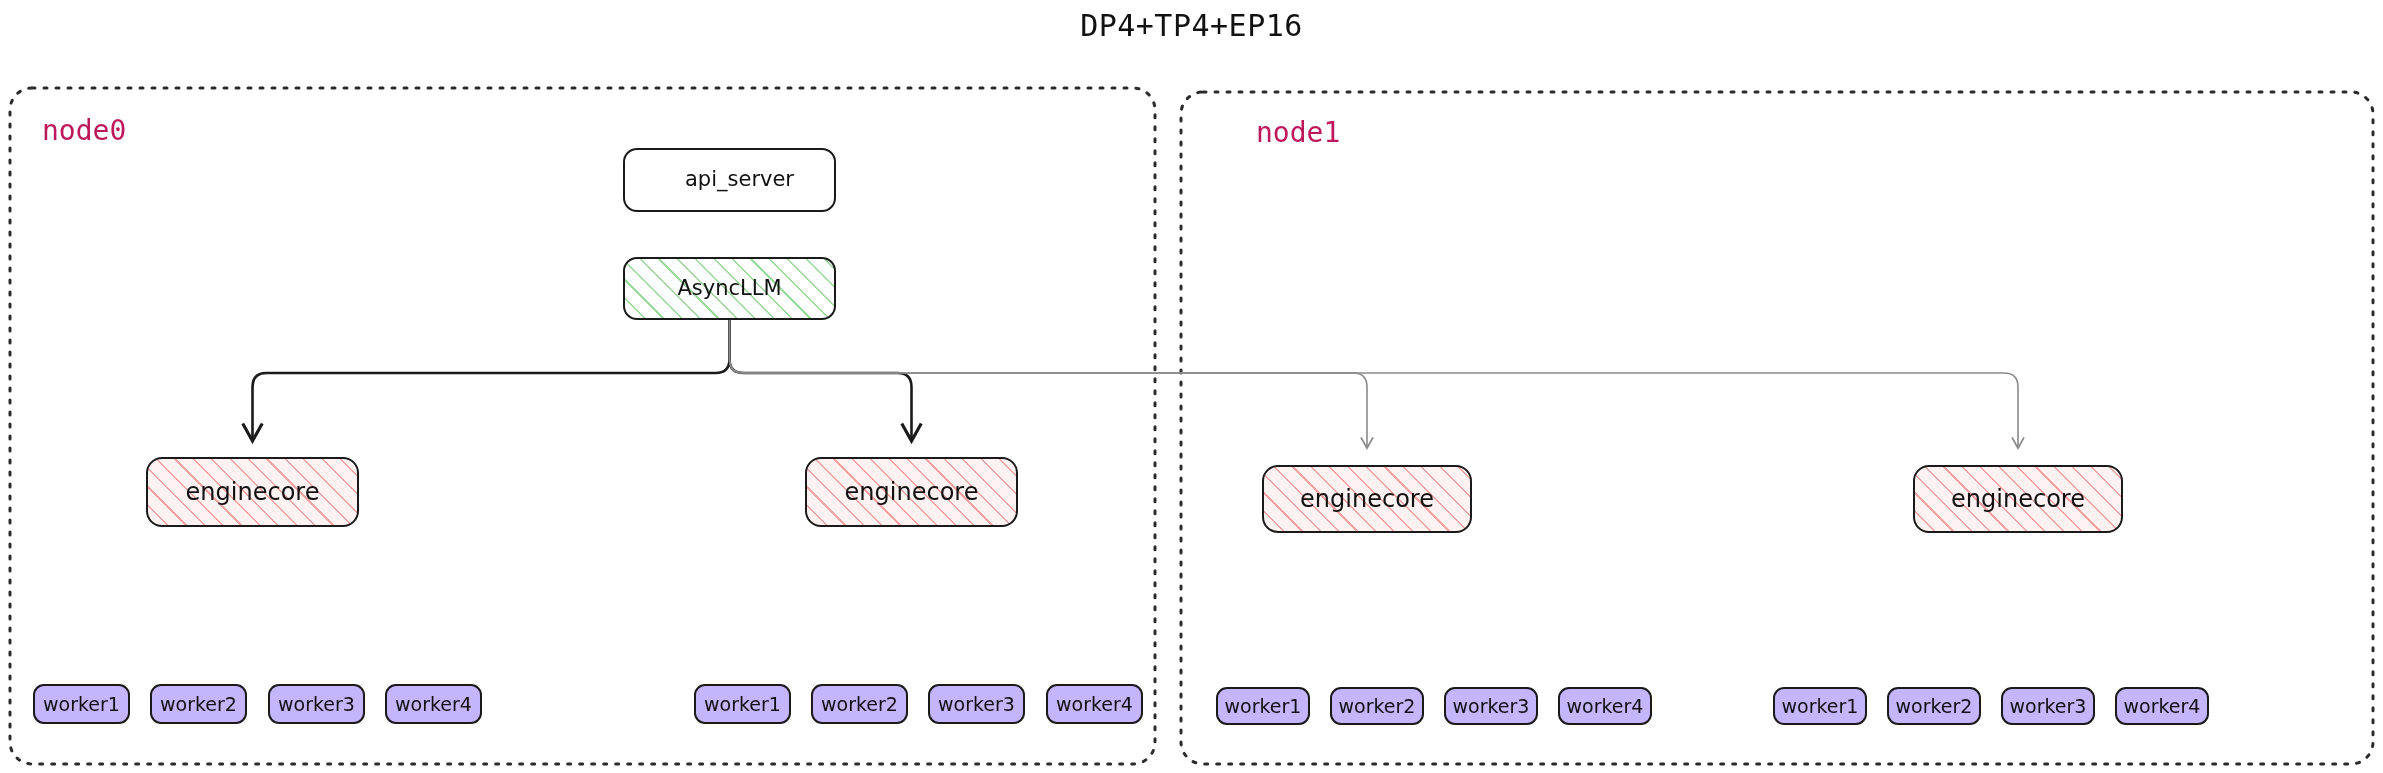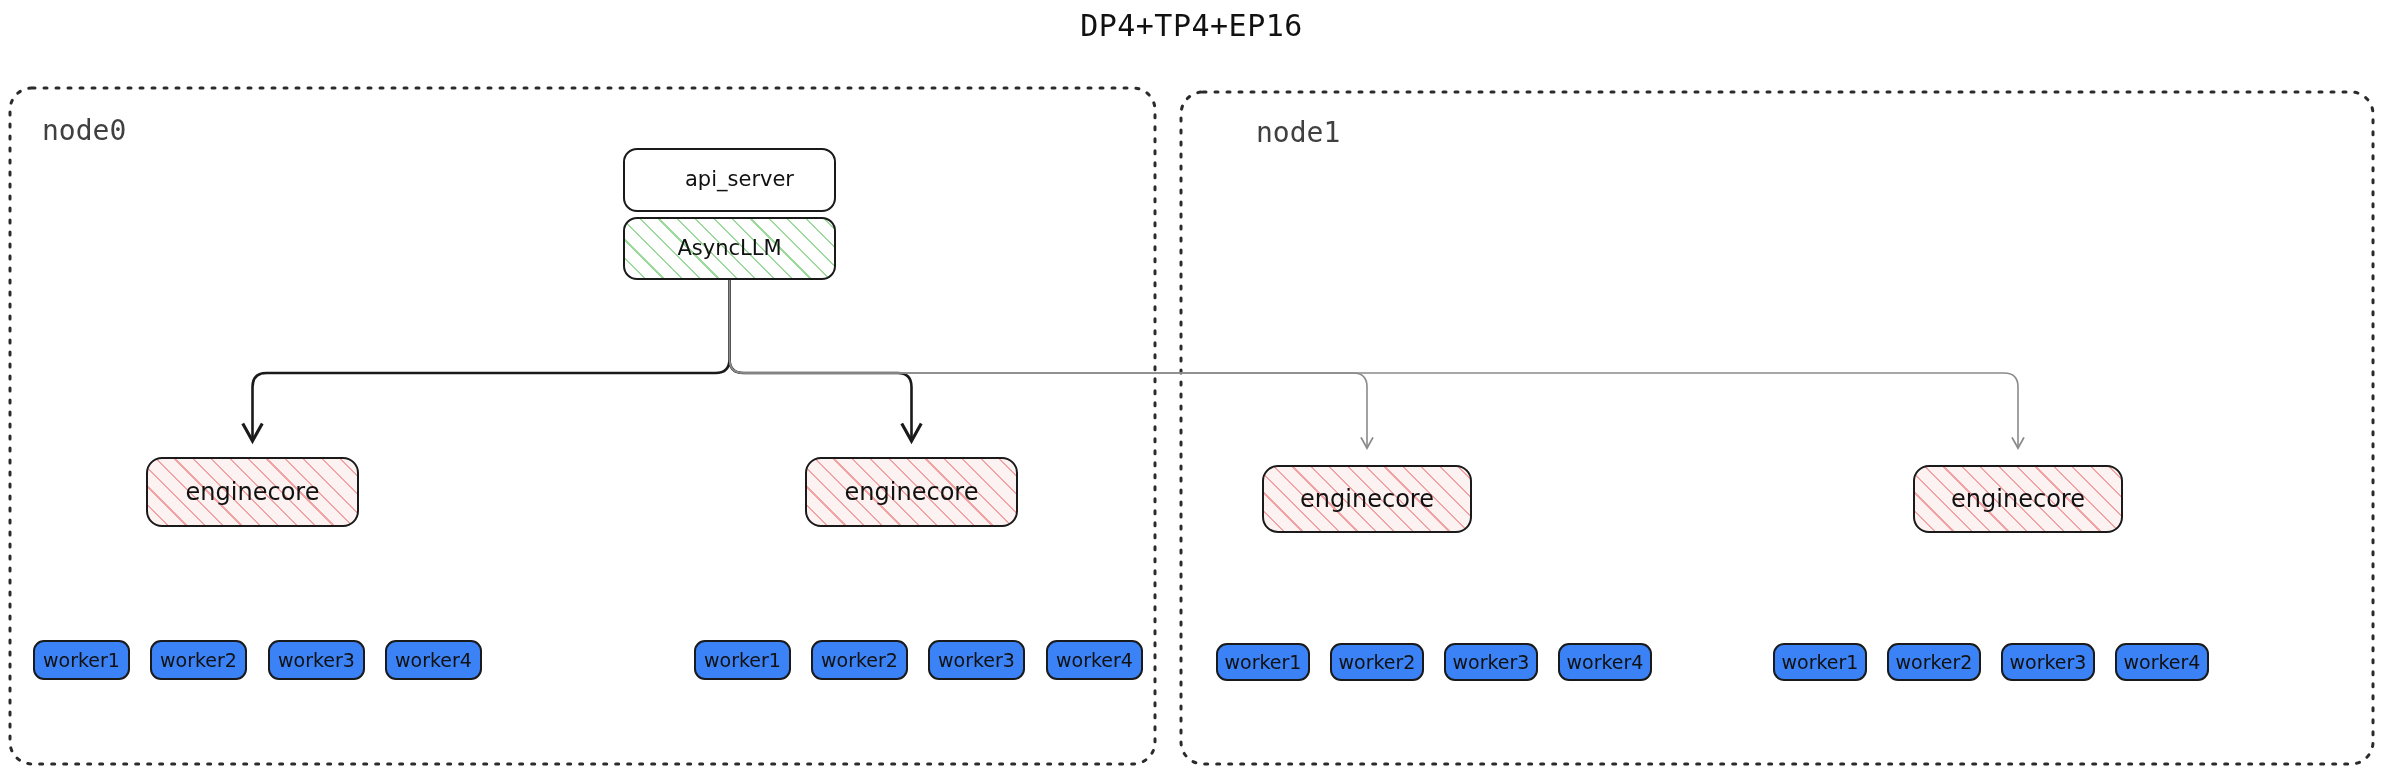--- a/index.html
+++ b/index.html
@@ -32,21 +32,21 @@
     text-align: center;
     font-family: "DejaVu Sans Mono", monospace;
     font-size: 30px;
     color: #111111;
     letter-spacing: 0.5px;
   }
   .subgraph-label {
     position: absolute;
     font-family: "DejaVu Sans Mono", monospace;
     font-size: 28px;
-    color: #404040;
+    color: #be185d;
   }
   .node-box {
     position: absolute;
     box-sizing: border-box;
     display: flex;
     align-items: center;
     justify-content: center;
     border: 2.2px solid #1a1a1a;
     color: #111111;
     text-align: center;
@@ -59,35 +59,37 @@
   }
   .box-async {
     border-radius: 14px;
     background-color: #ffffff;
     background-image: repeating-linear-gradient(
         45deg,
         rgba(150, 216, 150, 0.95) 0px,
         rgba(150, 216, 150, 0.95) 1.6px,
         rgba(255, 255, 255, 0) 1.6px,
         rgba(255, 255, 255, 0) 13px);
+    margin-top: 40px;
   }
   .box-engine {
     border-radius: 16px;
     background-color: #fdf2f2;
     background-image: repeating-linear-gradient(
         45deg,
         rgba(240, 150, 150, 0.85) 0px,
         rgba(240, 150, 150, 0.85) 1.6px,
         rgba(253, 242, 242, 0) 1.6px,
         rgba(253, 242, 242, 0) 13px);
   }
   .box-worker {
-    background: #3b82f6;
+    background: #c4b5fd;
     border-radius: 11px;
     border-width: 2px;
+    margin-top: 44px;
   }
   .lbl-api { font-size: 21px; }
   .lbl-async { font-size: 21px; }
   .lbl-engine { font-size: 24px; }
   .lbl-worker { font-size: 19px; }
 </style>
 </head>
 <body>
 
 <div id="canvas">

